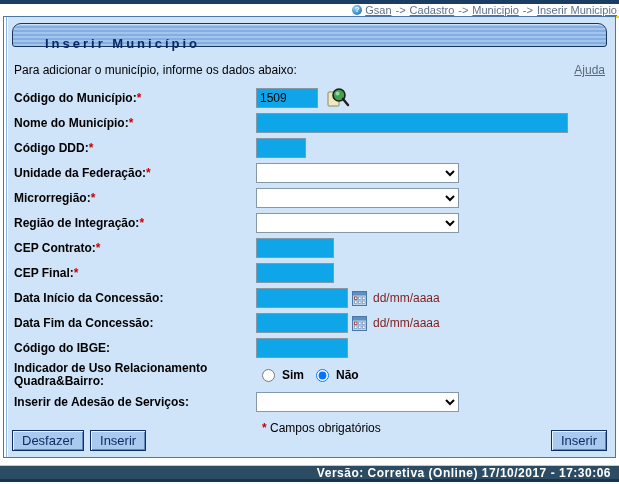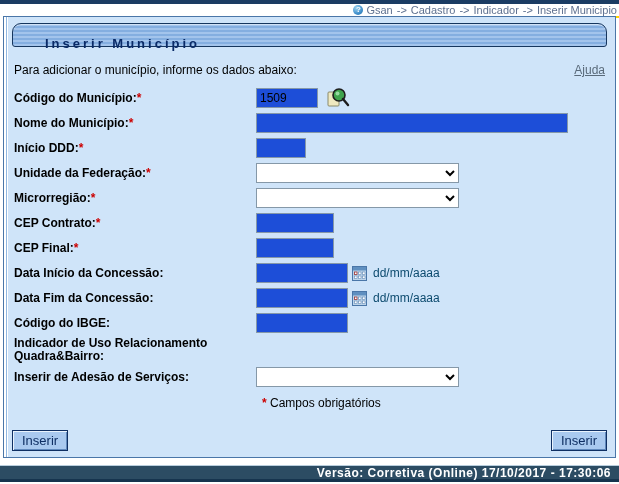--- a/index.html
+++ b/index.html
@@ -6,21 +6,21 @@
   html,body { background:#fff; }
   body { font-family: "Liberation Sans", sans-serif; }
   .page { position:relative; width:619px; height:484px; background:#fff; overflow:hidden; }
 
   
   .topbar { height:4px; background:#1b3c63; }
   .crumbbar { height:12px; background:#fff; display:flex; justify-content:flex-end; align-items:center; }
   .crumbwrap { display:flex; align-items:center; gap:3px; border-bottom:2px solid #ffd400; padding:0 2px 1px 6px; height:14px; margin-top:2px; }
   .help-ic { width:10px; height:10px; border-radius:50%; background:radial-gradient(circle at 35% 30%, #9fd4f0, #3f8fcc 60%, #246a9e); color:#fff; font-size:8px; line-height:10px; text-align:center; font-weight:bold; flex:0 0 auto; }
   .crumb a, .crumb span.sep { font-size:11px; color:#5f7190; }
-  .crumb a { cursor:pointer; }
+  .crumb a { text-decoration:underline; cursor:pointer; }
   .crumb .sep { margin:0 1px; }
 
   
   .panel { position:relative; margin:0 3px; height:442px; background:#cfe4f9;
            border:1px solid #4a76a8;
            box-shadow: inset 2px 0 0 #ffffff, inset 3px 0 0 #8fb6e0, inset 4px 0 0 #ffffff; }
 
   .titlebar { margin:6px 8px 0 8px; height:24px;
               background:repeating-linear-gradient(180deg,#a3c4ec 0 2px,#84aee0 2px 4px);
               border:1px solid #16365e; border-radius:9px 9px 3px 3px;
@@ -30,28 +30,28 @@
 
   .intro { display:flex; justify-content:space-between; align-items:center; margin:16px 10px 10px 10px; }
   .intro .msg { font-size:12px; color:#000; }
   .intro .ajuda { font-size:12px; color:#5a6a7a; text-decoration:underline; cursor:pointer; }
 
   
   .row { display:flex; align-items:center; padding-left:10px; margin-bottom:3px; min-height:22px; }
   .lbl { width:242px; flex:0 0 242px; font-size:12px; font-weight:bold; color:#000; line-height:13px; padding-right:12px; }
   .req { color:#cc0000; }
   .ctl { display:flex; align-items:center; }
-  input.txt { height:20px; border:1px solid #8598a8; background:#1d4ed8; font-size:12px; padding:1px 3px; font-family:"Liberation Sans",sans-serif; }
+  input.txt { height:20px; border:1px solid #8598a8; background:#0ea5e9; font-size:12px; padding:1px 3px; font-family:"Liberation Sans",sans-serif; }
   select.sel { height:20px; width:203px; border:1px solid #8598a8; background:#fff; font-size:12px; font-family:"Liberation Sans",sans-serif; }
   .w-codigo{width:62px;} .w-nome{width:312px;} .w-ddd{width:50px;}
   .w-cep{width:78px;} .w-date{width:92px;} .w-ibge{width:92px;}
 
   .ic-search { margin-left:8px; cursor:pointer; line-height:0; }
   .ic-cal { margin-left:4px; cursor:pointer; line-height:0; }
-  .hint { font-size:12px; color:#0c4a6e; margin-left:6px; }
+  .hint { font-size:12px; color:#7f1d1d; margin-left:6px; }
 
   .radiogrp { display:flex; align-items:center; gap:4px; margin-left:6px; }
   .radiogrp label { font-size:12px; font-weight:bold; color:#000; margin-right:8px; }
   .radiogrp input { margin:0 3px 0 0; }
 
   .obrig { margin:8px 0 0 258px; font-size:12px; color:#000; }
   .obrig .req { font-weight:bold; }
 
   .btnrow { position:absolute; left:0; right:0; bottom:6px; display:flex; align-items:center; padding:0 8px; }
   button.btn { font-family:"Liberation Sans",sans-serif; font-size:13px; color:#0f2f63;
@@ -72,21 +72,21 @@
 
   <div class="topbar"></div>
 
   <div class="crumbbar">
     <div class="crumbwrap crumb">
       <span class="help-ic">?</span>
       <a>Gsan</a>
       <span class="sep">-&gt;</span>
       <a>Cadastro</a>
       <span class="sep">-&gt;</span>
-      <a>Indicador</a>
+      <a>Municipio</a>
       <span class="sep">-&gt;</span>
       <a>Inserir Municipio</a>
     </div>
   </div>
 
   <div class="panel">
 
     <div class="titlebar">
       <span class="t">Inserir Município</span>
     </div>
@@ -113,40 +113,46 @@
     </div>
 
     <div class="row">
       <div class="lbl"><span>Nome do Município:</span><span class="req">*</span></div>
       <div class="ctl">
           <input class="txt w-nome" style="">
         </div>
     </div>
 
     <div class="row">
-      <div class="lbl"><span>Início DDD:</span><span class="req">*</span></div>
+      <div class="lbl"><span>Código DDD:</span><span class="req">*</span></div>
       <div class="ctl">
           <input class="txt w-ddd" style="">
         </div>
     </div>
 
     <div class="row">
       <div class="lbl"><span>Unidade da Federação:</span><span class="req">*</span></div>
       <div class="ctl">
           <select class="sel"><option></option></select>
         </div>
     </div>
 
     <div class="row">
       <div class="lbl"><span>Microrregião:</span><span class="req">*</span></div>
       <div class="ctl">
           <select class="sel"><option></option></select>
         </div>
     </div>
 
+    <div class="row">
+      <div class="lbl"><span>Região de Integração:</span><span class="req">*</span></div>
+      <div class="ctl">
+          <select class="sel"><option></option></select>
+        </div>
+    </div>
 
     <div class="row">
       <div class="lbl"><span>CEP Contrato:</span><span class="req">*</span></div>
       <div class="ctl">
           <input class="txt w-cep" style="">
         </div>
     </div>
 
     <div class="row">
       <div class="lbl"><span>CEP Final:</span><span class="req">*</span></div>
@@ -197,35 +203,42 @@
 
     <div class="row">
       <div class="lbl"><span>Código do IBGE:</span></div>
       <div class="ctl">
           <input class="txt w-ibge" style="">
         </div>
     </div>
 
     <div class="row">
       <div class="lbl"><span>Indicador de Uso Relacionamento Quadra&amp;Bairro:</span></div>
+      <div class="ctl radiogrp">
+        <input type="radio" name="indicador" style="">
+        <label>Sim</label>
+        <input type="radio" name="indicador" checked="" style="">
+        <label>Não</label>
+      </div>
     </div>
 
     <div class="row">
       <div class="lbl"><span>Inserir de Adesão de Serviços:</span></div>
       <div class="ctl">
           <select class="sel"><option></option></select>
         </div>
     </div>
 
     <div class="obrig">
       <span class="req">*</span>
       <span>Campos obrigatórios</span>
     </div>
 
     <div class="btnrow">
+      <button class="btn">Desfazer</button>
       <button class="btn">Inserir</button>
       <span class="spacer"></span>
       <button class="btn" style="margin-right:0">Inserir</button>
     </div>
 
   </div>
 
   <div class="gap"></div>
 
   <div class="statusbar">

